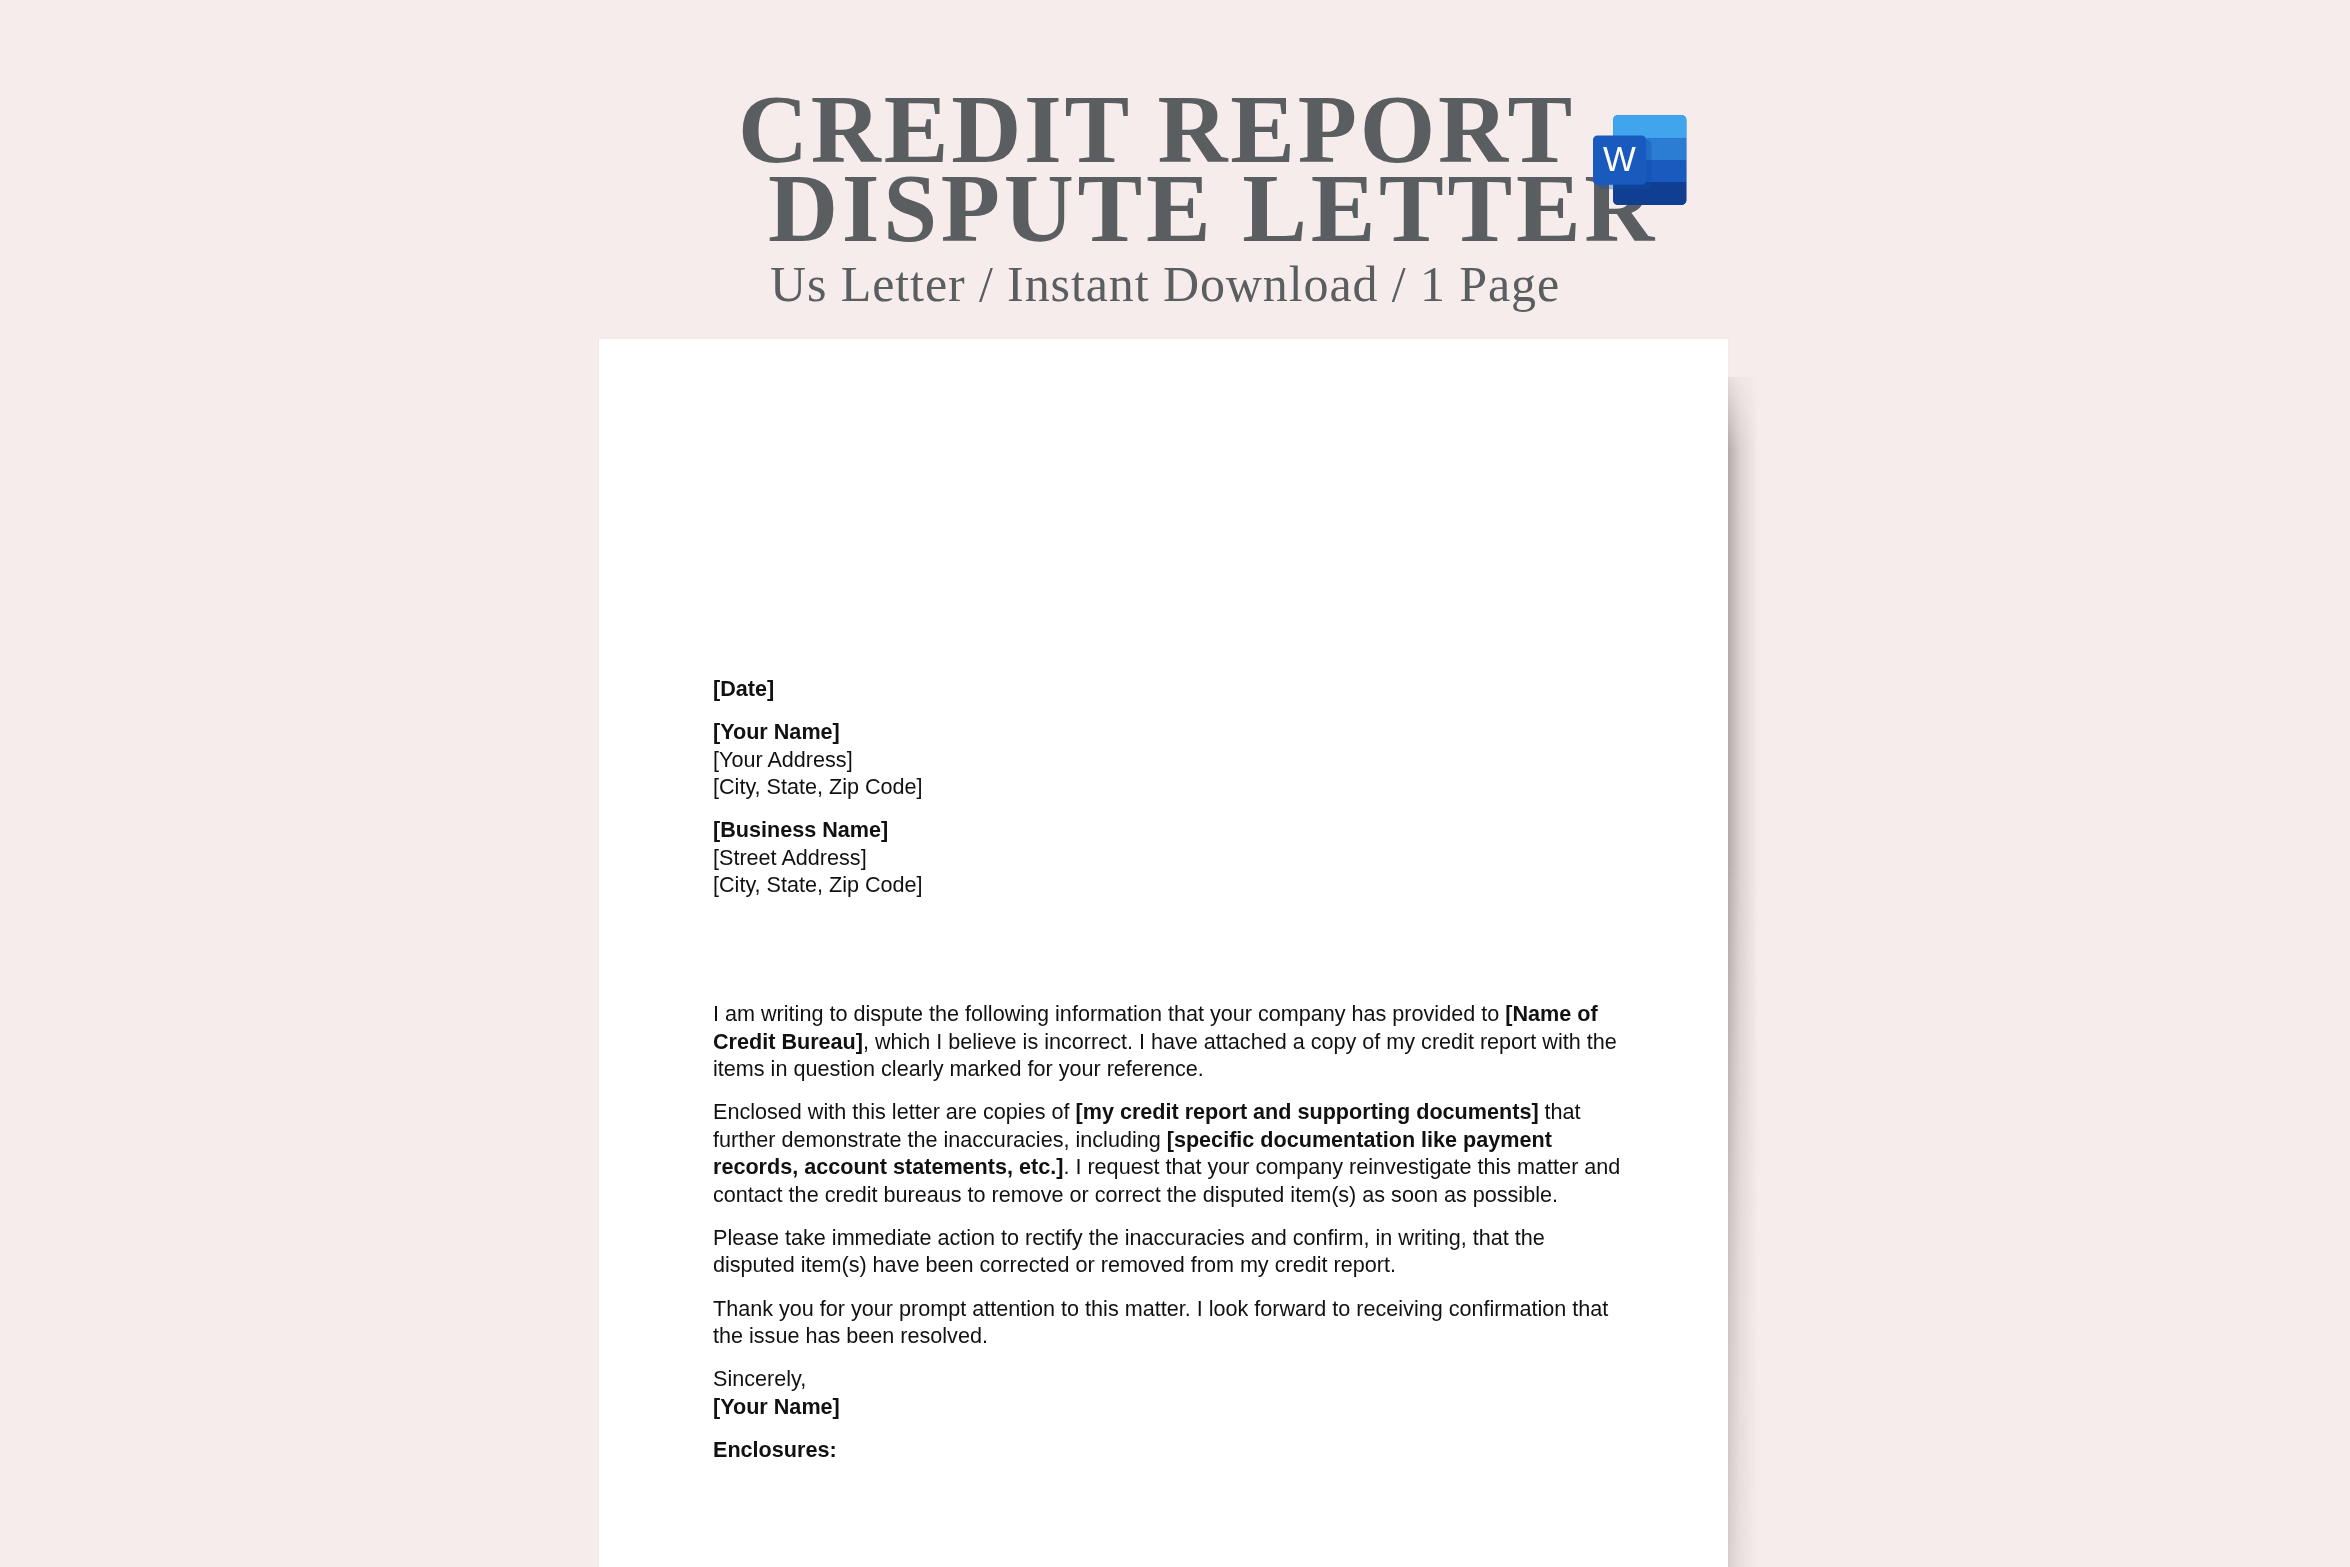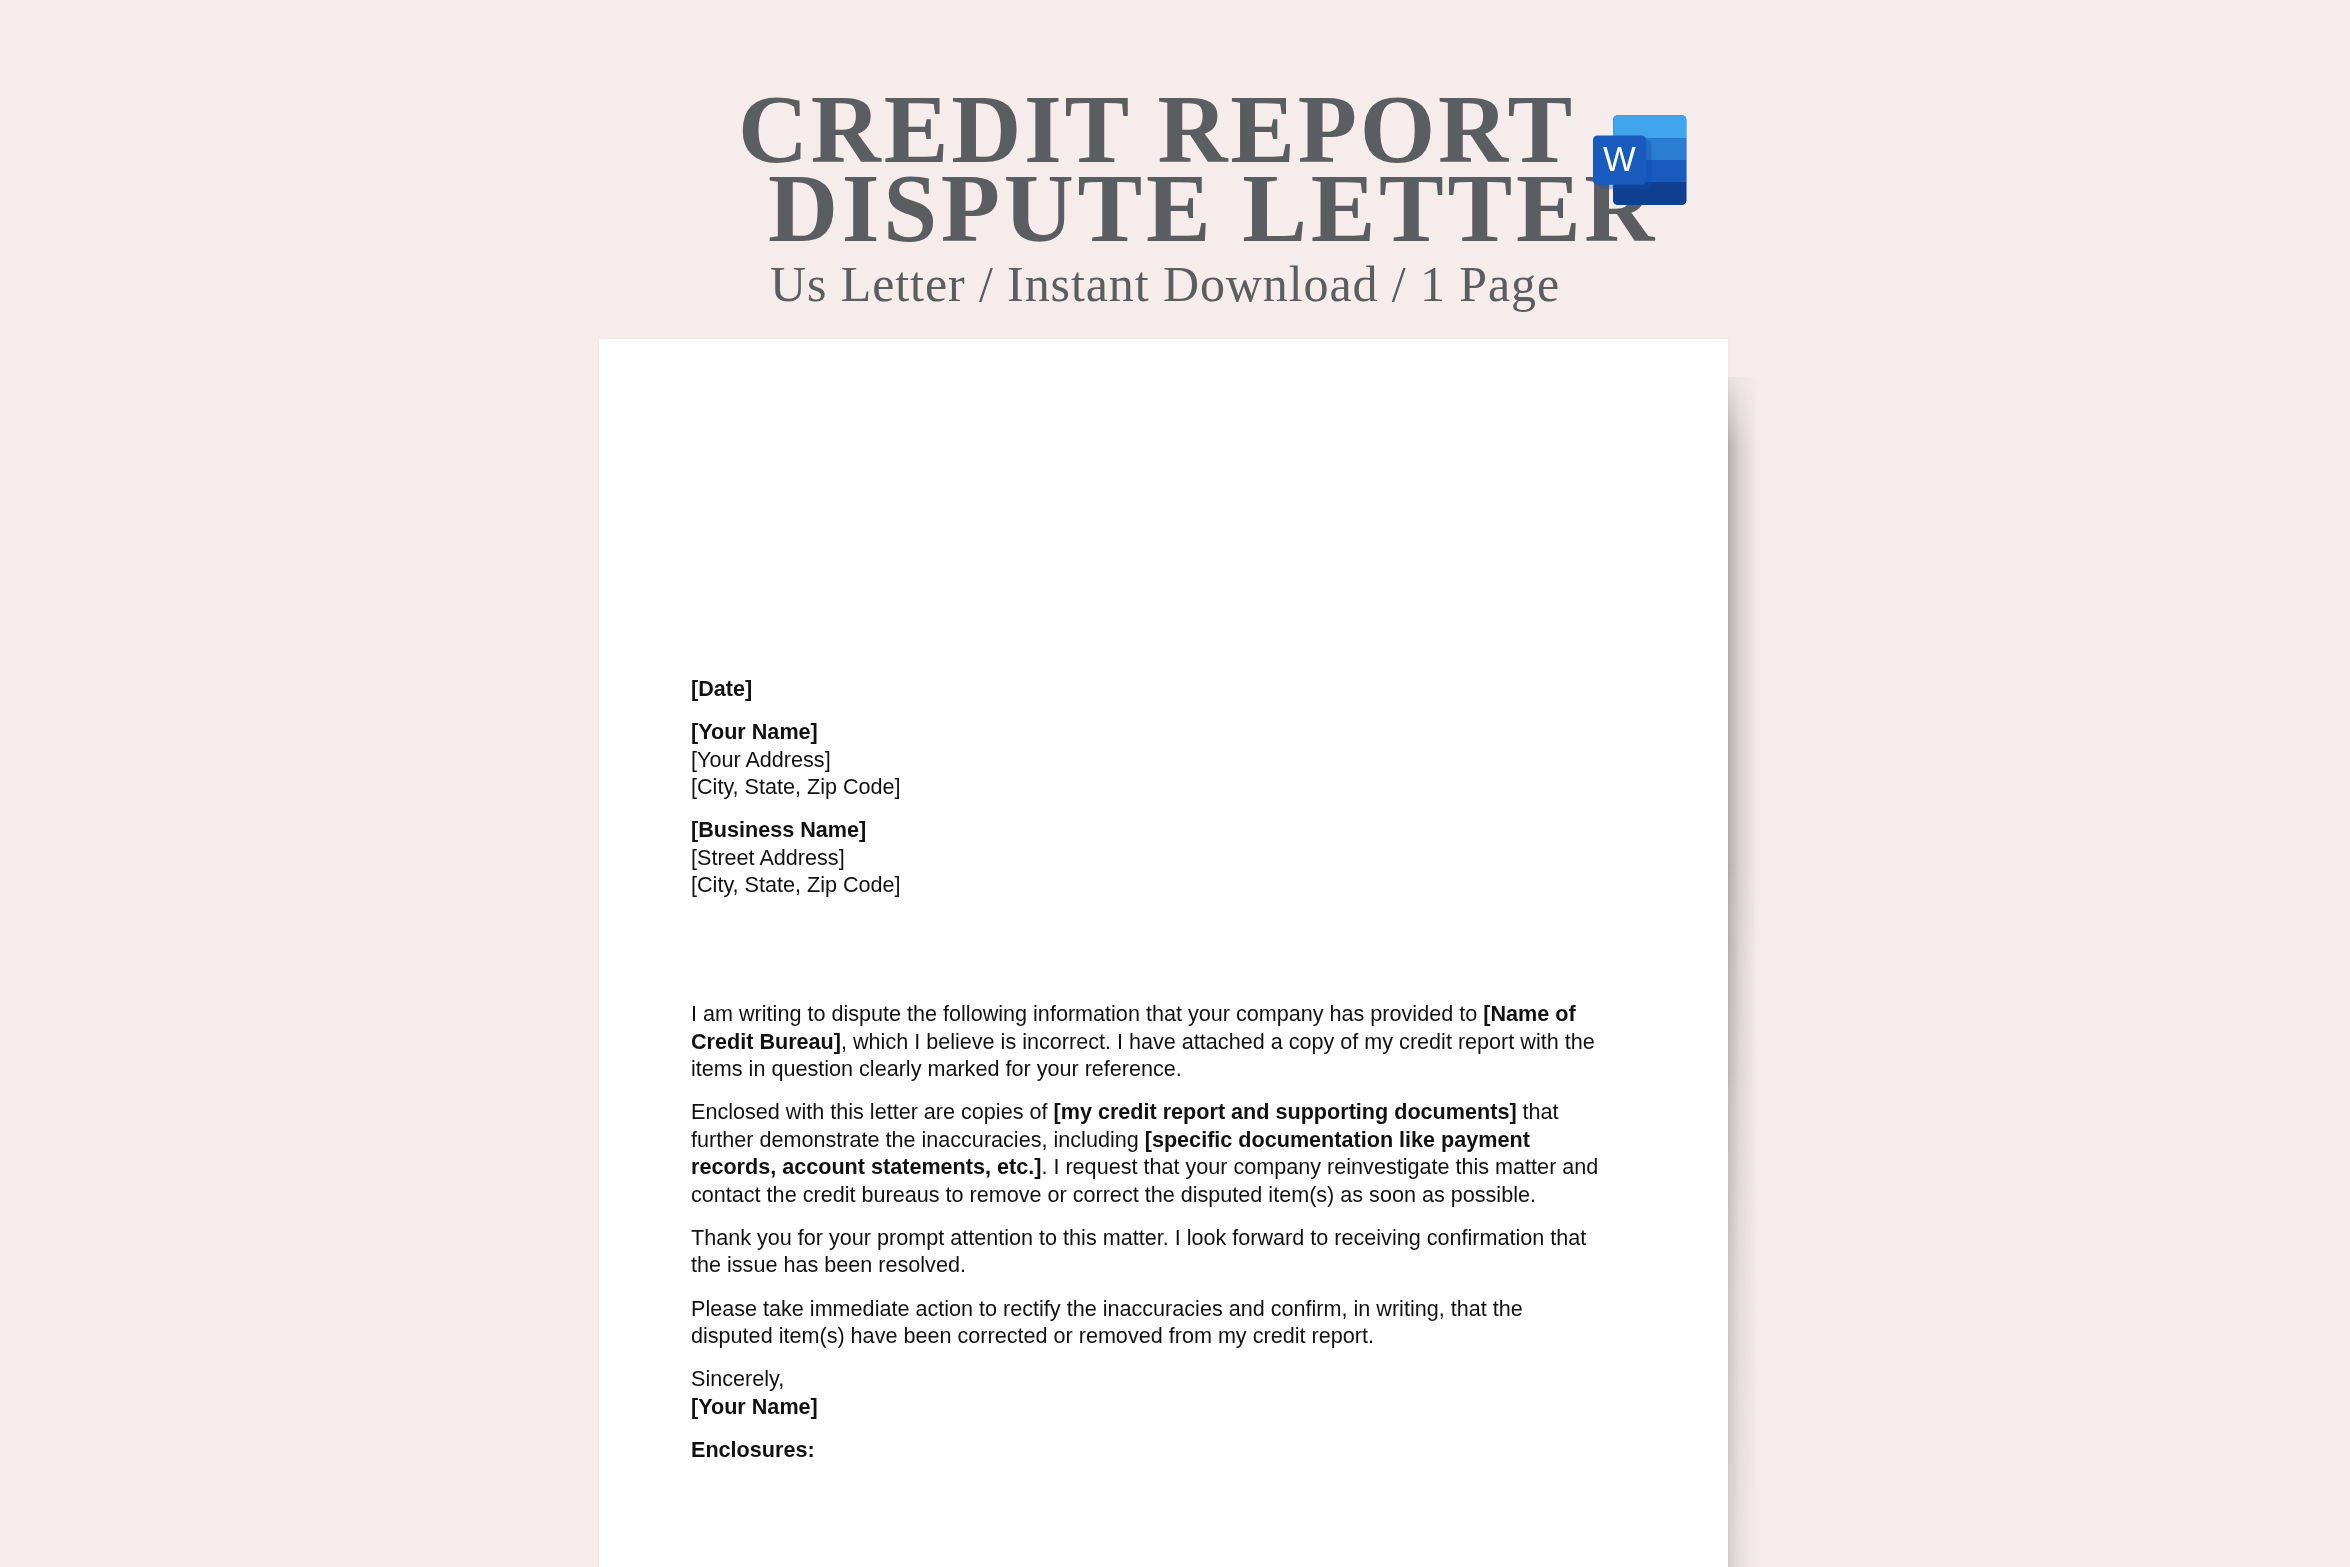--- a/index.html
+++ b/index.html
@@ -62,21 +62,21 @@
     position: absolute;
     left: 599px;
     top: 339px;
     width: 1129px;
     height: 1286px;
     background: #ffffff;
     box-shadow: 0 0 2.8px rgba(0,0,0,0.04);
   }
   .letter {
     position: absolute;
-    left: 92px;
+    left: 114px;
     top: 336px;
     width: 918px;
     font-family: "Liberation Sans", sans-serif;
     font-size: 21.6px;
     line-height: 27.5px;
     color: #111111;
   }
   .letter p {
     margin: 0 0 15.6px 0;
   }
@@ -124,23 +124,23 @@
     </p>
 
     <div class="gap-lg"></div>
     <div class="gap-lg"></div>
 
 
     <p><span>I am writing to dispute the following information that your company has provided to </span><span class="b">[Name of Credit Bureau]</span><span>, which I believe is incorrect. I have attached a copy of my credit report with the items in question clearly marked for your reference.</span></p>
 
     <p><span>Enclosed with this letter are copies of </span><span class="b">[my credit report and supporting documents]</span><span> that further demonstrate the inaccuracies, including </span><span class="b">[specific documentation like payment records, account statements, etc.]</span><span>. I request that your company reinvestigate this matter and contact the credit bureaus to remove or correct the disputed item(s) as soon as possible.</span></p>
 
+    <p>Please take immediate action to rectify the inaccuracies and confirm, in writing, that the disputed item(s) have been corrected or removed from my credit report.</p>
+
     <p>Thank you for your prompt attention to this matter. I look forward to receiving confirmation that the issue has been resolved.</p>
-
-    <p>Please take immediate action to rectify the inaccuracies and confirm, in writing, that the disputed item(s) have been corrected or removed from my credit report.</p>
 
     <p>
       <span>Sincerely,</span><br>
       <span class="b">[Your Name]</span>
     </p>
 
     <p class="b">Enclosures:</p>
   </div>
 </div>
 

